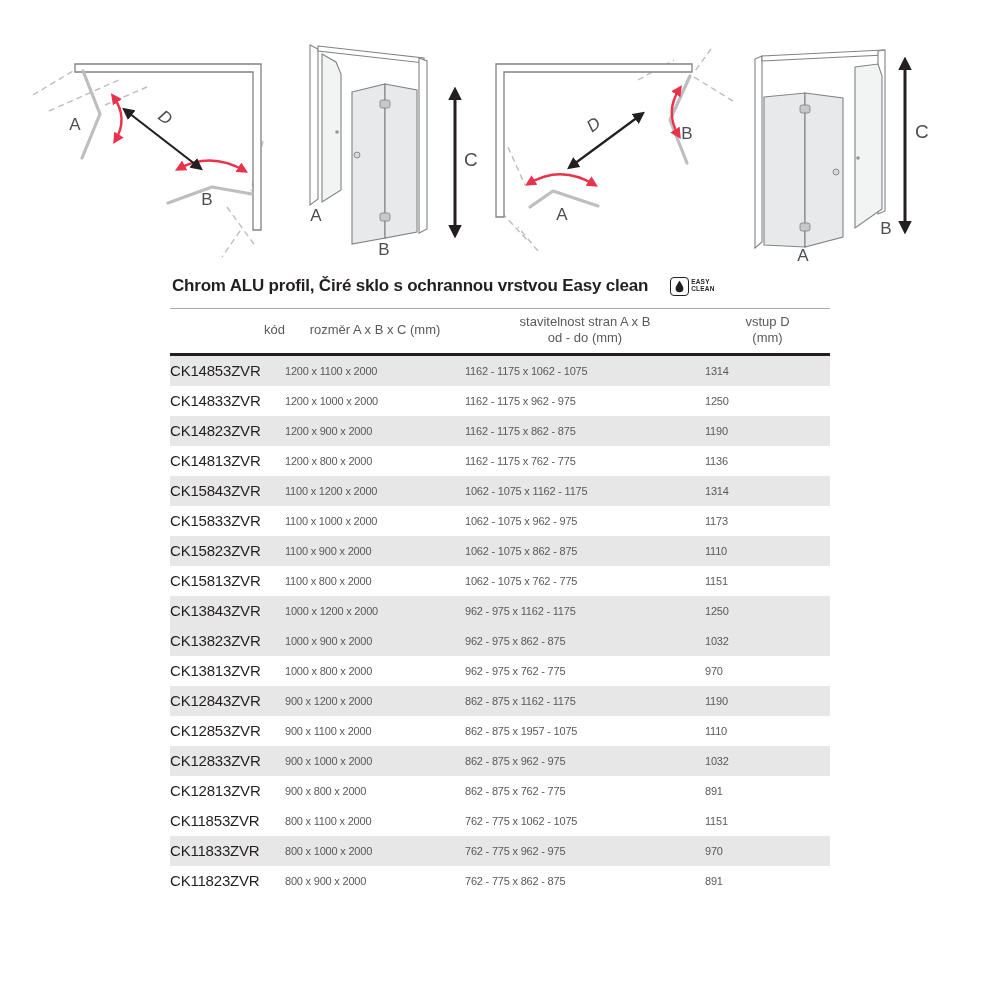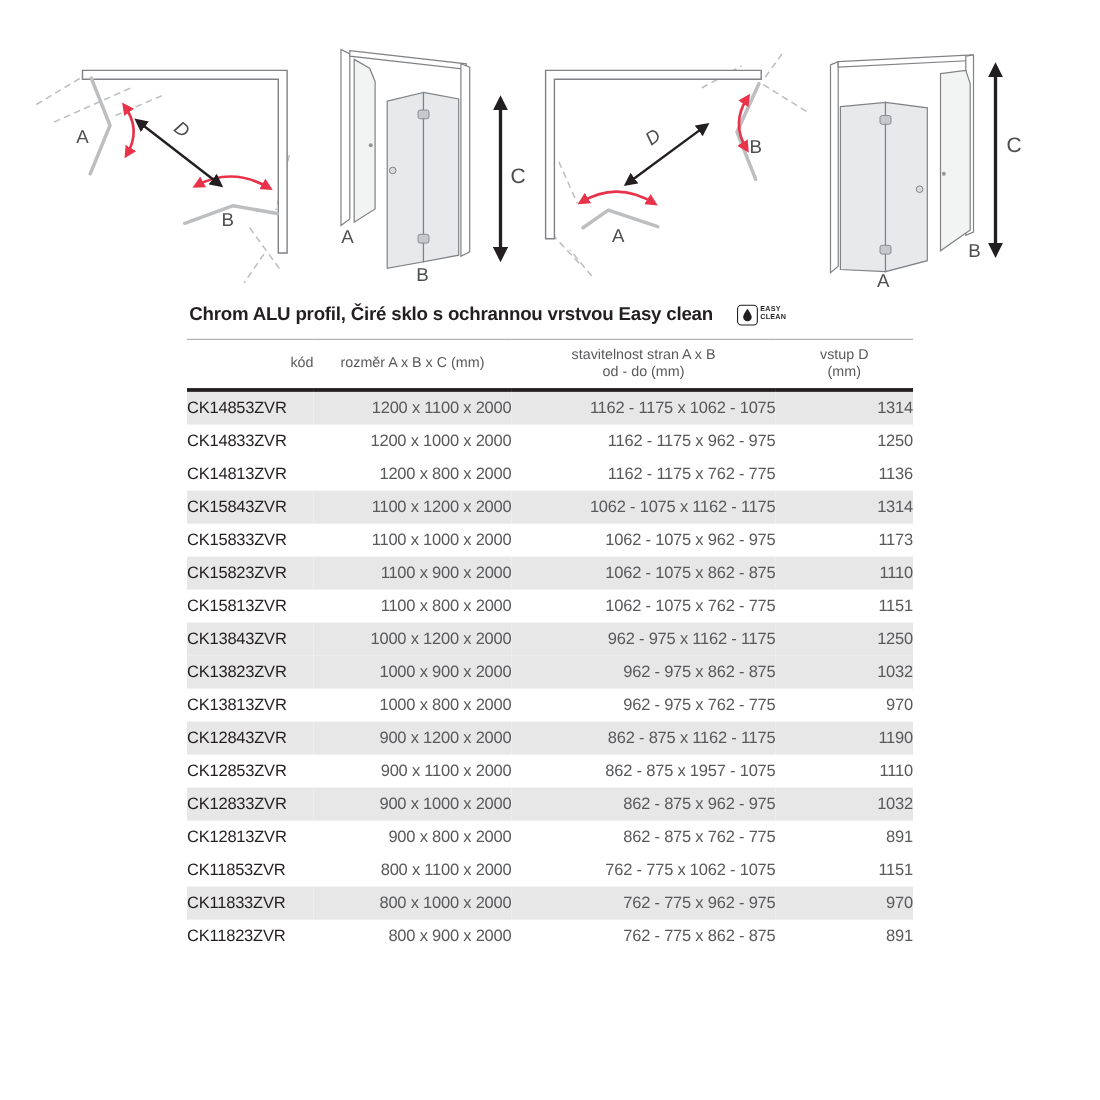--- a/index.html
+++ b/index.html
@@ -33,21 +33,21 @@
   table.spec col.c1{width:115px;} table.spec col.c2{width:180px;}
   table.spec col.c3{width:240px;} table.spec col.c4{width:125px;}
   table.spec th{
     font-weight:normal;font-size:13px;color:#58595b;
     border-top:1px solid #a7a9ac;border-bottom:3px solid #231f20;
     padding:5px 0 6px 0;vertical-align:middle;text-align:center;line-height:1.25;
   }
   table.spec th.left{text-align:right;padding-left:5px;}
   table.spec td{height:30px;padding:0;line-height:30px;white-space:nowrap;}
   td.code{font-weight:normal;font-size:15px;color:#231f20;text-align:left;padding-left:5px;letter-spacing:-0.2px;}
-  td.val{font-size:15px;color:#58595b;text-align:right;letter-spacing:-0.2px;margin-top:44px;}
+  td.val{font-size:11px;color:#58595b;text-align:left;letter-spacing:-0.2px;margin-top:44px;}
   tr.striped{background:#e7e7e8;}
 </style>
 </head>
 <body>
 
 <div class="sheet">
 
   <svg class="diag" style="left:25px;top:35px" width="250" height="225" viewBox="0 0 250 225">
     <defs>
       <marker id="ra1" viewBox="0 0 8 8" refX="5.5" refY="4" markerWidth="4.6" markerHeight="4.6" orient="auto-start-reverse">
@@ -190,20 +190,26 @@
           <td class="val">1200 x 1100 x 2000</td>
           <td class="val">1162 - 1175 x 1062 - 1075</td>
           <td class="val">1314</td>
         </tr>
         <tr>
           <td class="code">CK14833ZVR</td>
           <td class="val">1200 x 1000 x 2000</td>
           <td class="val">1162 - 1175 x 962 - 975</td>
           <td class="val">1250</td>
         </tr>
+        <tr class="striped">
+          <td class="code">CK14823ZVR</td>
+          <td class="val">1200 x 900 x 2000</td>
+          <td class="val">1162 - 1175 x 862 - 875</td>
+          <td class="val">1190</td>
+        </tr>
         <tr>
           <td class="code">CK14813ZVR</td>
           <td class="val">1200 x 800 x 2000</td>
           <td class="val">1162 - 1175 x 762 - 775</td>
           <td class="val">1136</td>
         </tr>
         <tr class="striped">
           <td class="code">CK15843ZVR</td>
           <td class="val">1100 x 1200 x 2000</td>
           <td class="val">1062 - 1075 x 1162 - 1175</td>

